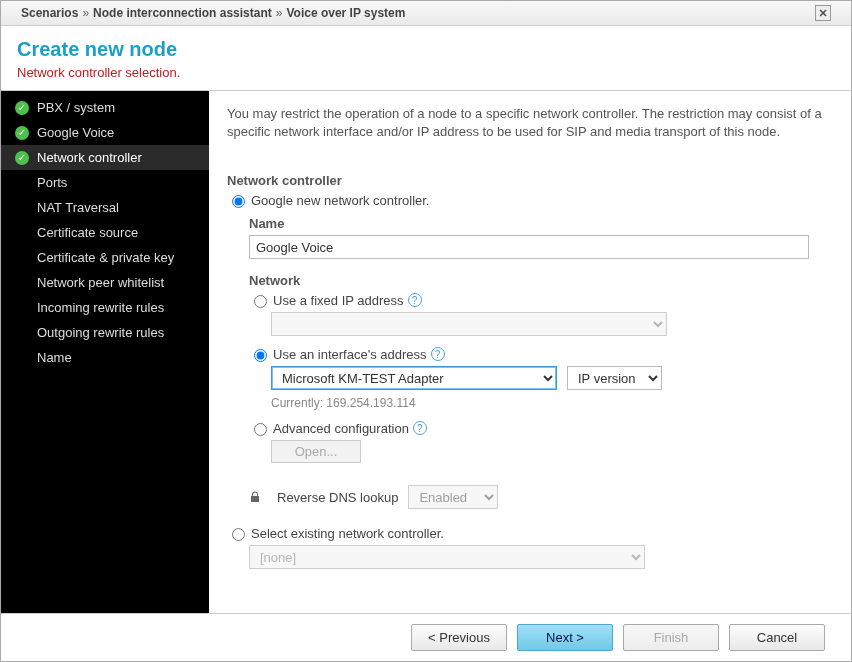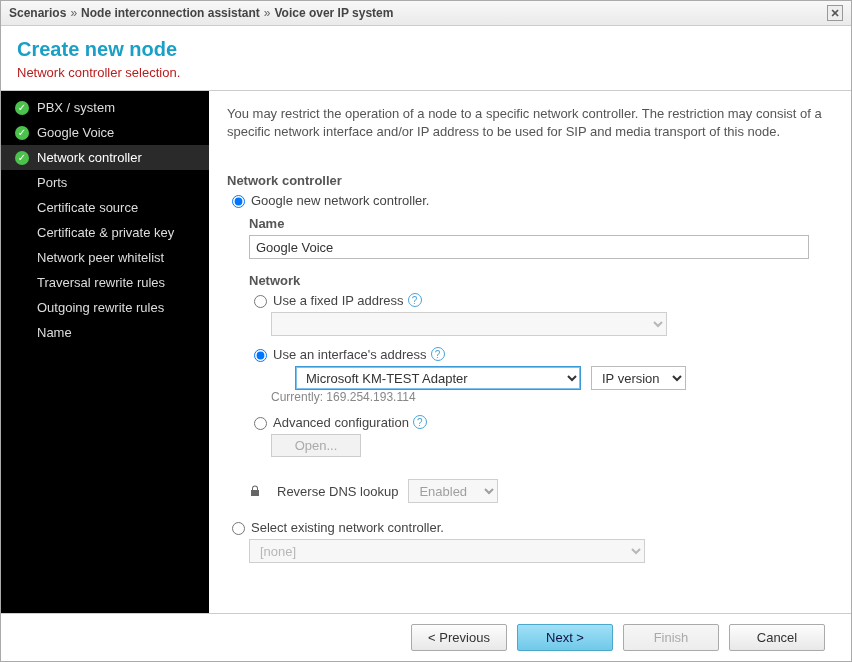--- a/index.html
+++ b/index.html
@@ -17,21 +17,21 @@
     display: flex;
     flex-direction: column;
     background: #fff;
     position: relative;
   }
   .titlebar {
     background: linear-gradient(#f8f8f8, #eaeaea);
     border-bottom: 1px solid #ccc;
     font-weight: bold;
     color: #444;
-    padding: 4px 8px;
+    padding: 4px 20px;
     font-size: 12px;
     display: flex;
     align-items: center;
   }
   .titlebar .crumb-sep { margin: 0 4px; color: #666; font-weight: normal;}
   .titlebar .close {
     margin-left: auto;
     width: 16px; height: 16px;
     border: 1px solid #999;
     background: #eee;
@@ -119,21 +119,21 @@
     display: block;
   }
   .text-input, .select {
     border: 1px solid #bbb;
     background: #fff;
     padding: 3px 6px;
     font-size: 13px;
     color: #333;
     height: 24px;
   }
-  .select.highlight { border: 1px solid #3b99d8; box-shadow: 0 0 0 1px #7cc1f0 inset; margin-left: 24px;}
+  .select.highlight { border: 1px solid #3b99d8; box-shadow: 0 0 0 1px #7cc1f0 inset;}
   .text-input.wide { width: 560px; }
   .select.disabled { background: #f4f4f4; color: #999; }
   .select.w-med { width: 286px;}
   .select.w-small { width: 95px;}
   .select.w-full  { width: 396px;}
   .help {
     display: inline-flex;
     width: 14px; height: 14px;
     border: 1px solid #4aa3d8;
     color: #4aa3d8;
@@ -223,33 +223,37 @@
       <div class="side-item active">
         <span class="check-icon">✓</span>
         <span>Network controller</span>
       </div>
       <div class="side-item">
         <span class="spacer"></span>
           <span>Ports</span>
       </div>
       <div class="side-item">
         <span class="spacer"></span>
+          <span>NAT Traversal</span>
+      </div>
+      <div class="side-item">
+        <span class="spacer"></span>
           <span>Certificate source</span>
       </div>
       <div class="side-item">
         <span class="spacer"></span>
           <span>Certificate &amp; private key</span>
       </div>
       <div class="side-item">
         <span class="spacer"></span>
           <span>Network peer whitelist</span>
       </div>
       <div class="side-item">
         <span class="spacer"></span>
-          <span>Traversal rewrite rules</span>
+          <span>Incoming rewrite rules</span>
       </div>
       <div class="side-item">
         <span class="spacer"></span>
           <span>Outgoing rewrite rules</span>
       </div>
       <div class="side-item">
         <span class="spacer"></span>
           <span>Name</span>
       </div>
     </div>
@@ -287,21 +291,21 @@
           <span class="help">?</span>
         </div>
         <div class="indent1 row-inline">
           <select class="select highlight w-med">
             <option>Microsoft KM-TEST Adapter</option>
           </select>
           <select class="select w-small">
             <option>IP version 4</option>
           </select>
         </div>
-        <div class="indent1 muted" style="margin-top:0;">
+        <div class="indent1 muted" style="margin-top:6px;">
           <span>Currently:</span>
           <span>169.254.193.114</span>
         </div>
 
         <div class="radio-row row-pad">
           <input type="radio" name="net" style="">
           <span>Advanced configuration</span>
           <span class="help">?</span>
         </div>
         <div class="indent1">

